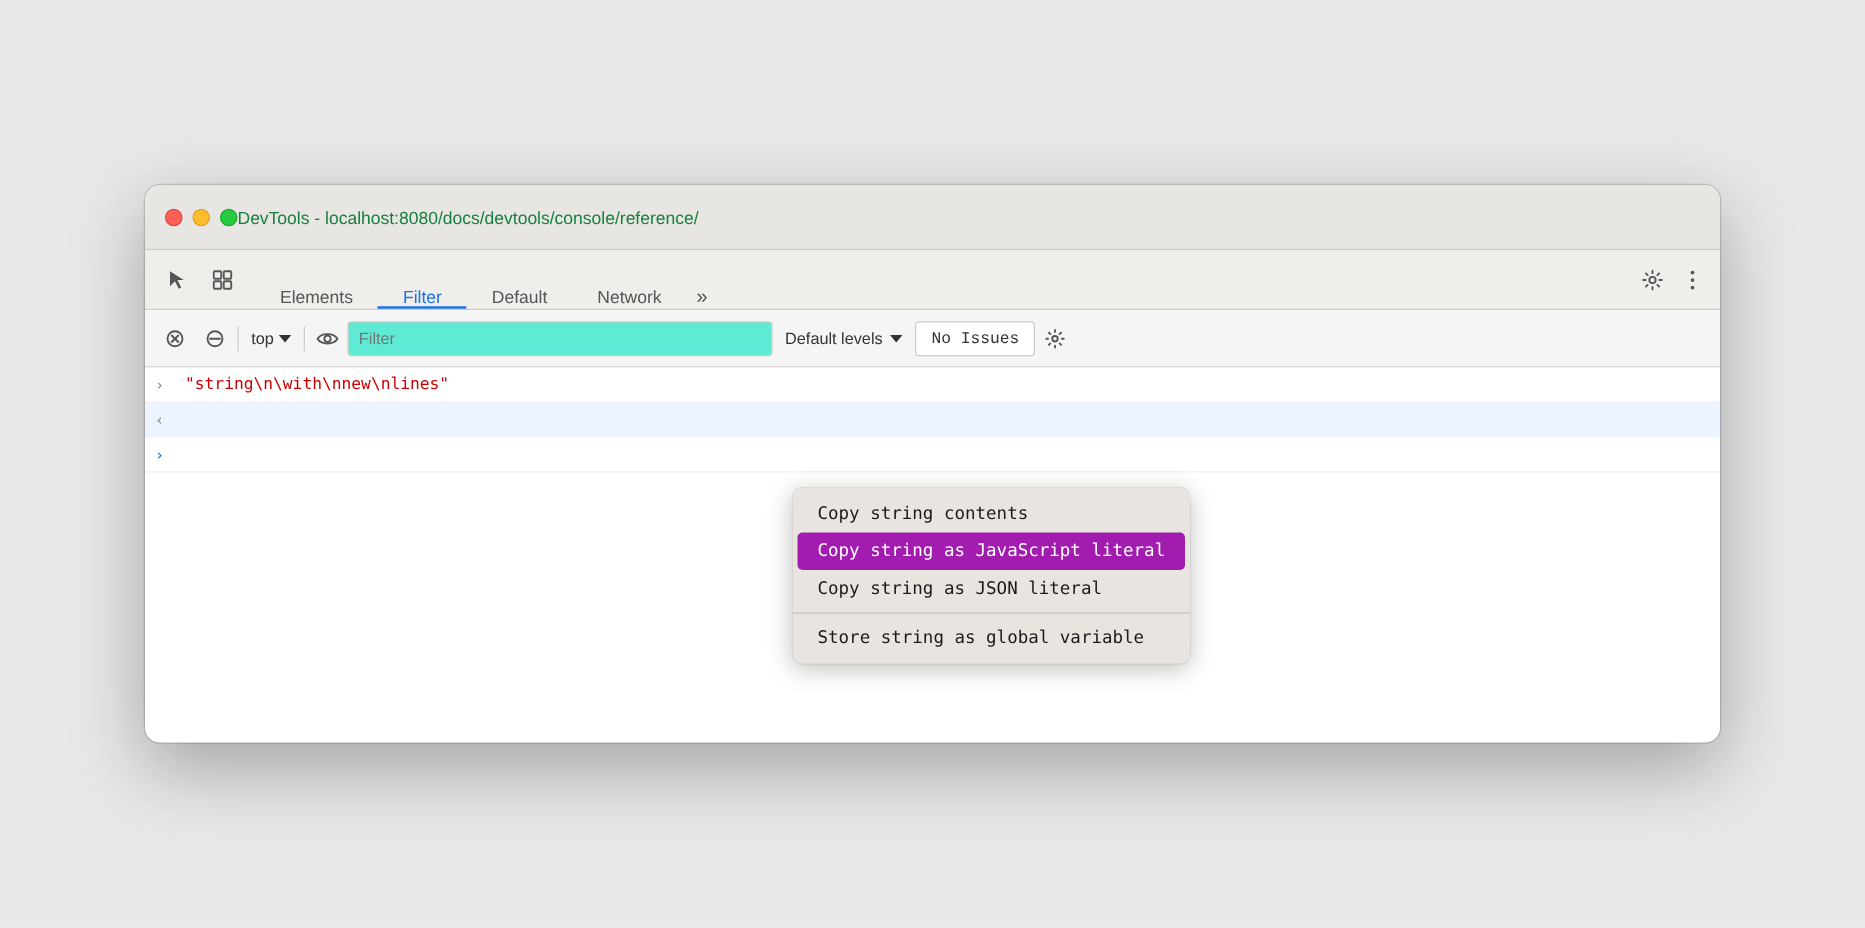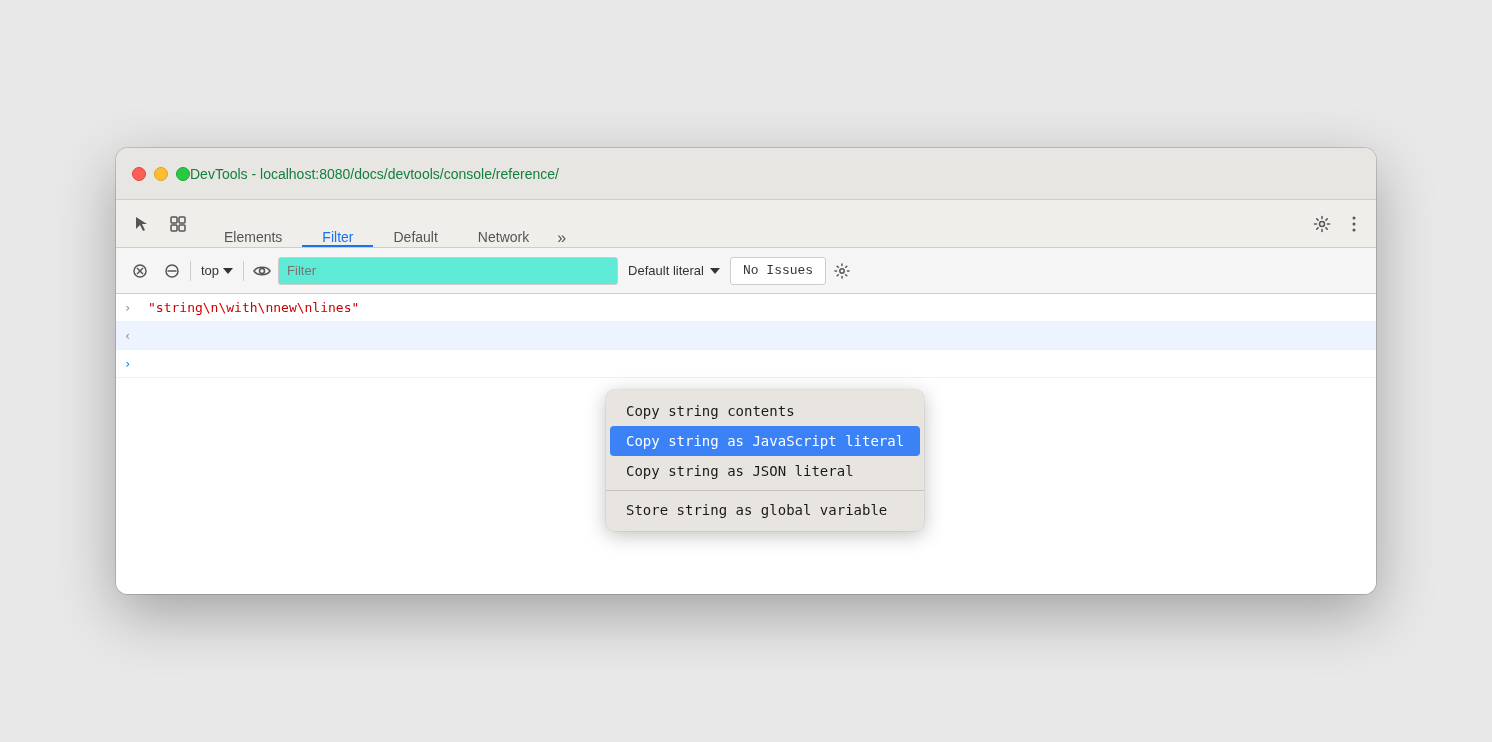--- a/index.html
+++ b/index.html
@@ -276,40 +276,40 @@
     .arrow.blue { color: #1a73e8; }
 
     .console-text {
       flex: 1;
     }
 
     
     .context-menu {
       position: absolute;
       top: 96px;
-      left: 490px;
+      left: 518px;
       background: #e8e5e0;
       border-radius: 8px;
       box-shadow: 0 4px 20px rgba(0,0,0,0.25), 0 0 0 0.5px rgba(0,0,0,0.1);
       min-width: 300px;
       padding: 6px 0;
       z-index: 100;
     }
 
     .menu-item {
       padding: 7px 20px;
       font-size: 14px;
       color: #1a1a1a;
       cursor: pointer;
       display: flex;
       align-items: center;
     }
 
     .menu-item.active {
-      background: #3b82f6;
+      background: #a21caf;
       color: white;
       border-radius: 4px;
       margin: 0 4px;
       padding: 7px 16px;
     }
 
     .menu-separator {
       height: 1px;
       background: rgba(0,0,0,0.15);
       margin: 4px 0;
@@ -416,21 +416,21 @@
     <button class="console-icon-btn">
       <svg width="18" height="12" viewBox="0 0 18 12" fill="none" stroke="currentColor" stroke-width="1.5">
         <path d="M1 6 C4 1 14 1 17 6 C14 11 4 11 1 6Z"></path>
         <circle cx="9" cy="6" r="2.5"></circle>
       </svg>
     </button>
 
     <input type="text" class="filter-input" placeholder="Filter" style="">
 
     <button class="default-levels-btn">
-      <span>Default literal</span>
+      <span>Default levels</span>
       <svg width="10" height="6" viewBox="0 0 10 6" fill="currentColor">
         <path d="M0 0 L5 6 L10 0 Z"></path>
       </svg>
     </button>
 
     <button class="no-issues-btn">
       <span>No Issues</span>
     </button>
 
     <button class="gear-btn-sm">

